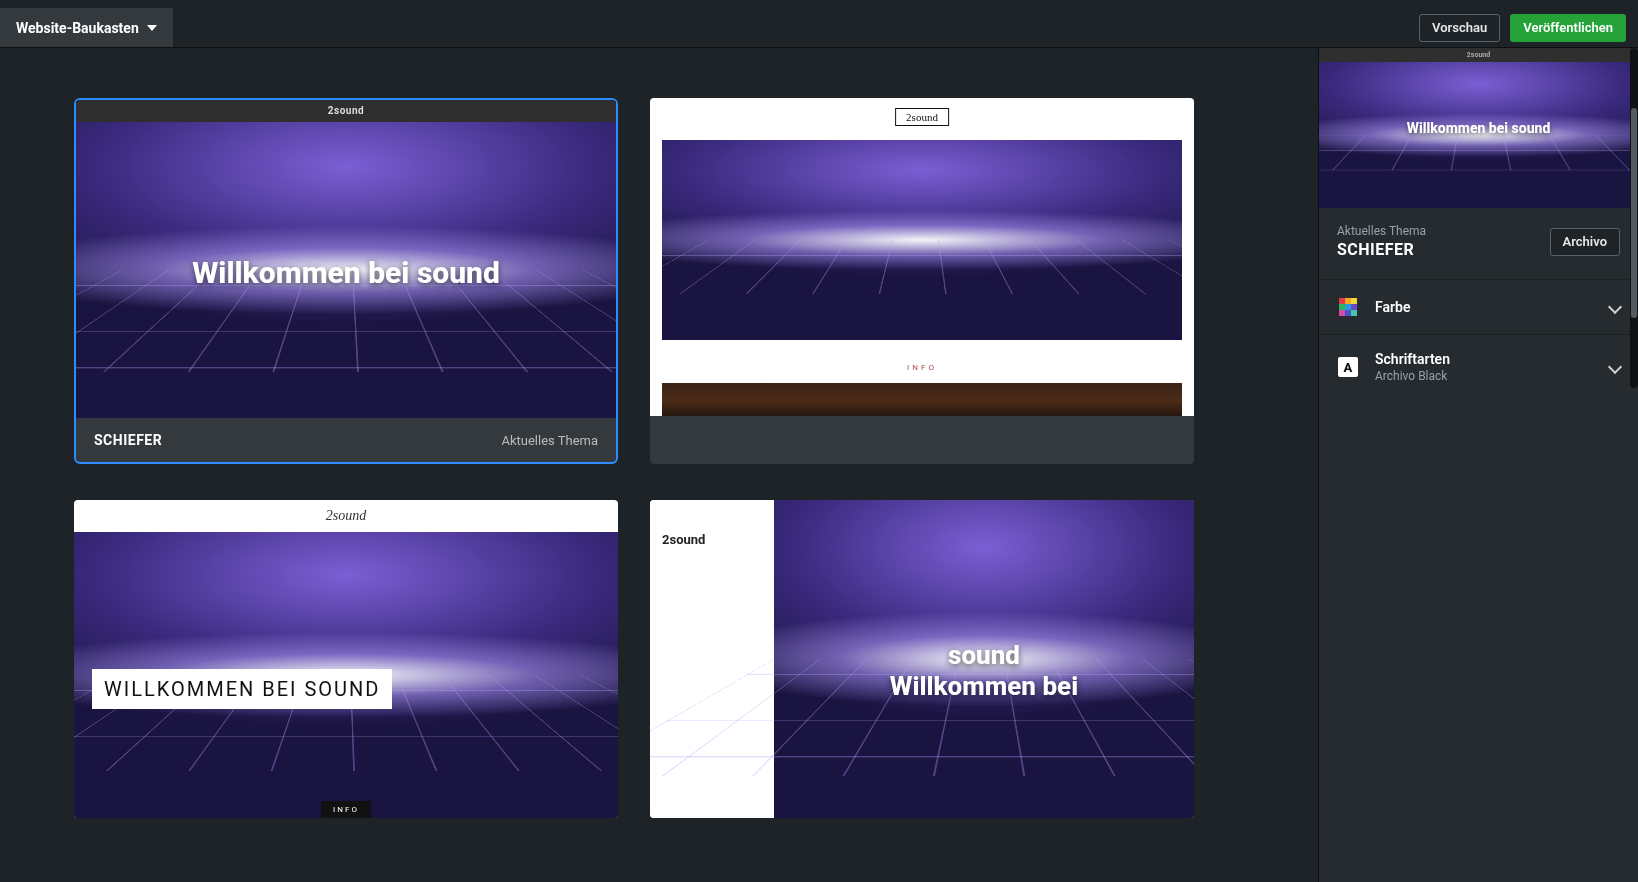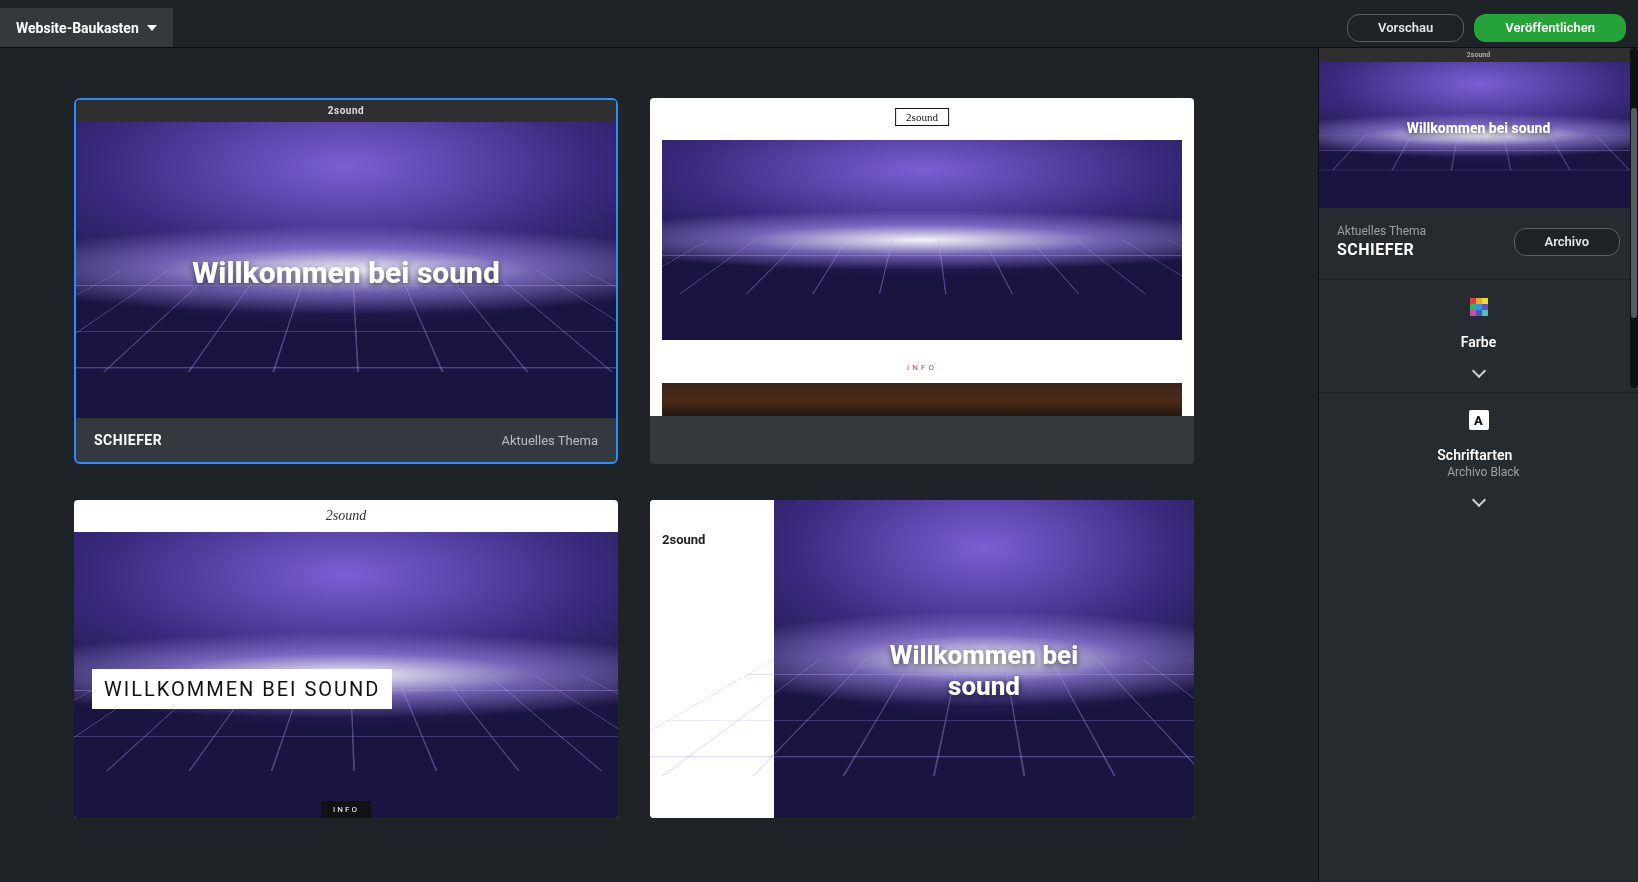--- a/index.html
+++ b/index.html
@@ -57,22 +57,22 @@
   font-size: 12px;
 }
 .topbar .right-buttons {
   display: flex;
   align-items: center;
   gap: 10px;
   padding-right: 12px;
 }
 .btn {
   height: 28px;
-  padding: 0 30px;
-  border-radius: 12px;
+  padding: 0 12px;
+  border-radius: 3px;
   font-size: 13px;
   font-weight: 600;
   display: inline-flex;
   align-items: center;
   cursor: pointer;
   border: 1px solid transparent;
 }
 .btn-outline {
   background: #1d2327;
   border-color: #5a6267;
@@ -369,21 +369,20 @@
 .sp-current .meta .lbl { font-size: 12px; color: #9aa0a4; }
 .sp-current .meta .name { font-size: 16px; font-weight: 700; letter-spacing: 0.5px; margin-top: 2px; }
 
 .sp-row {
   display: flex;
   align-items: center;
   padding: 16px 18px;
   gap: 16px;
   border-top: 1px solid #1b2023;
   cursor: pointer;
-  flex-direction: column;
 }
 .sp-row .icon-slot {
   width: 22px;
   height: 22px;
   display: flex;
   align-items: center;
   justify-content: center;
 }
 .color-swatch {
   width: 18px;
@@ -408,21 +407,21 @@
   color: #111;
   font-weight: 800;
   font-size: 13px;
   display: flex;
   align-items: center;
   justify-content: center;
   border-radius: 2px;
 }
 .sp-row .labels { flex: 1; }
 .sp-row .labels .t { font-size: 14px; font-weight: 600; }
-.sp-row .labels .s { font-size: 12px; color: #9aa0a4; margin-top: 2px; margin-left: 10px; }
+.sp-row .labels .s { font-size: 12px; color: #9aa0a4; margin-top: 2px; }
 .sp-row .chev {
   width: 10px; height: 10px;
   border-right: 2px solid #cfd2d4;
   border-bottom: 2px solid #cfd2d4;
   transform: rotate(45deg);
 }
 </style>
 </head>
 <body>
 
@@ -487,22 +486,22 @@
 
       <div class="theme-card">
         <div class="theme-preview pv-t4">
           <div class="left-col">
             <div class="brand">2sound</div>
           </div>
           <div class="space-wrap">
             <div class="space-bg"></div>
             <div class="space-grid"></div>
             <div class="hero-text">
+              <div>sound</div>
               <div>Willkommen bei</div>
-              <div>sound</div>
             </div>
           </div>
         </div>
       </div>
 
     </div>
   </div>
 
   <div class="sidepanel">
 

